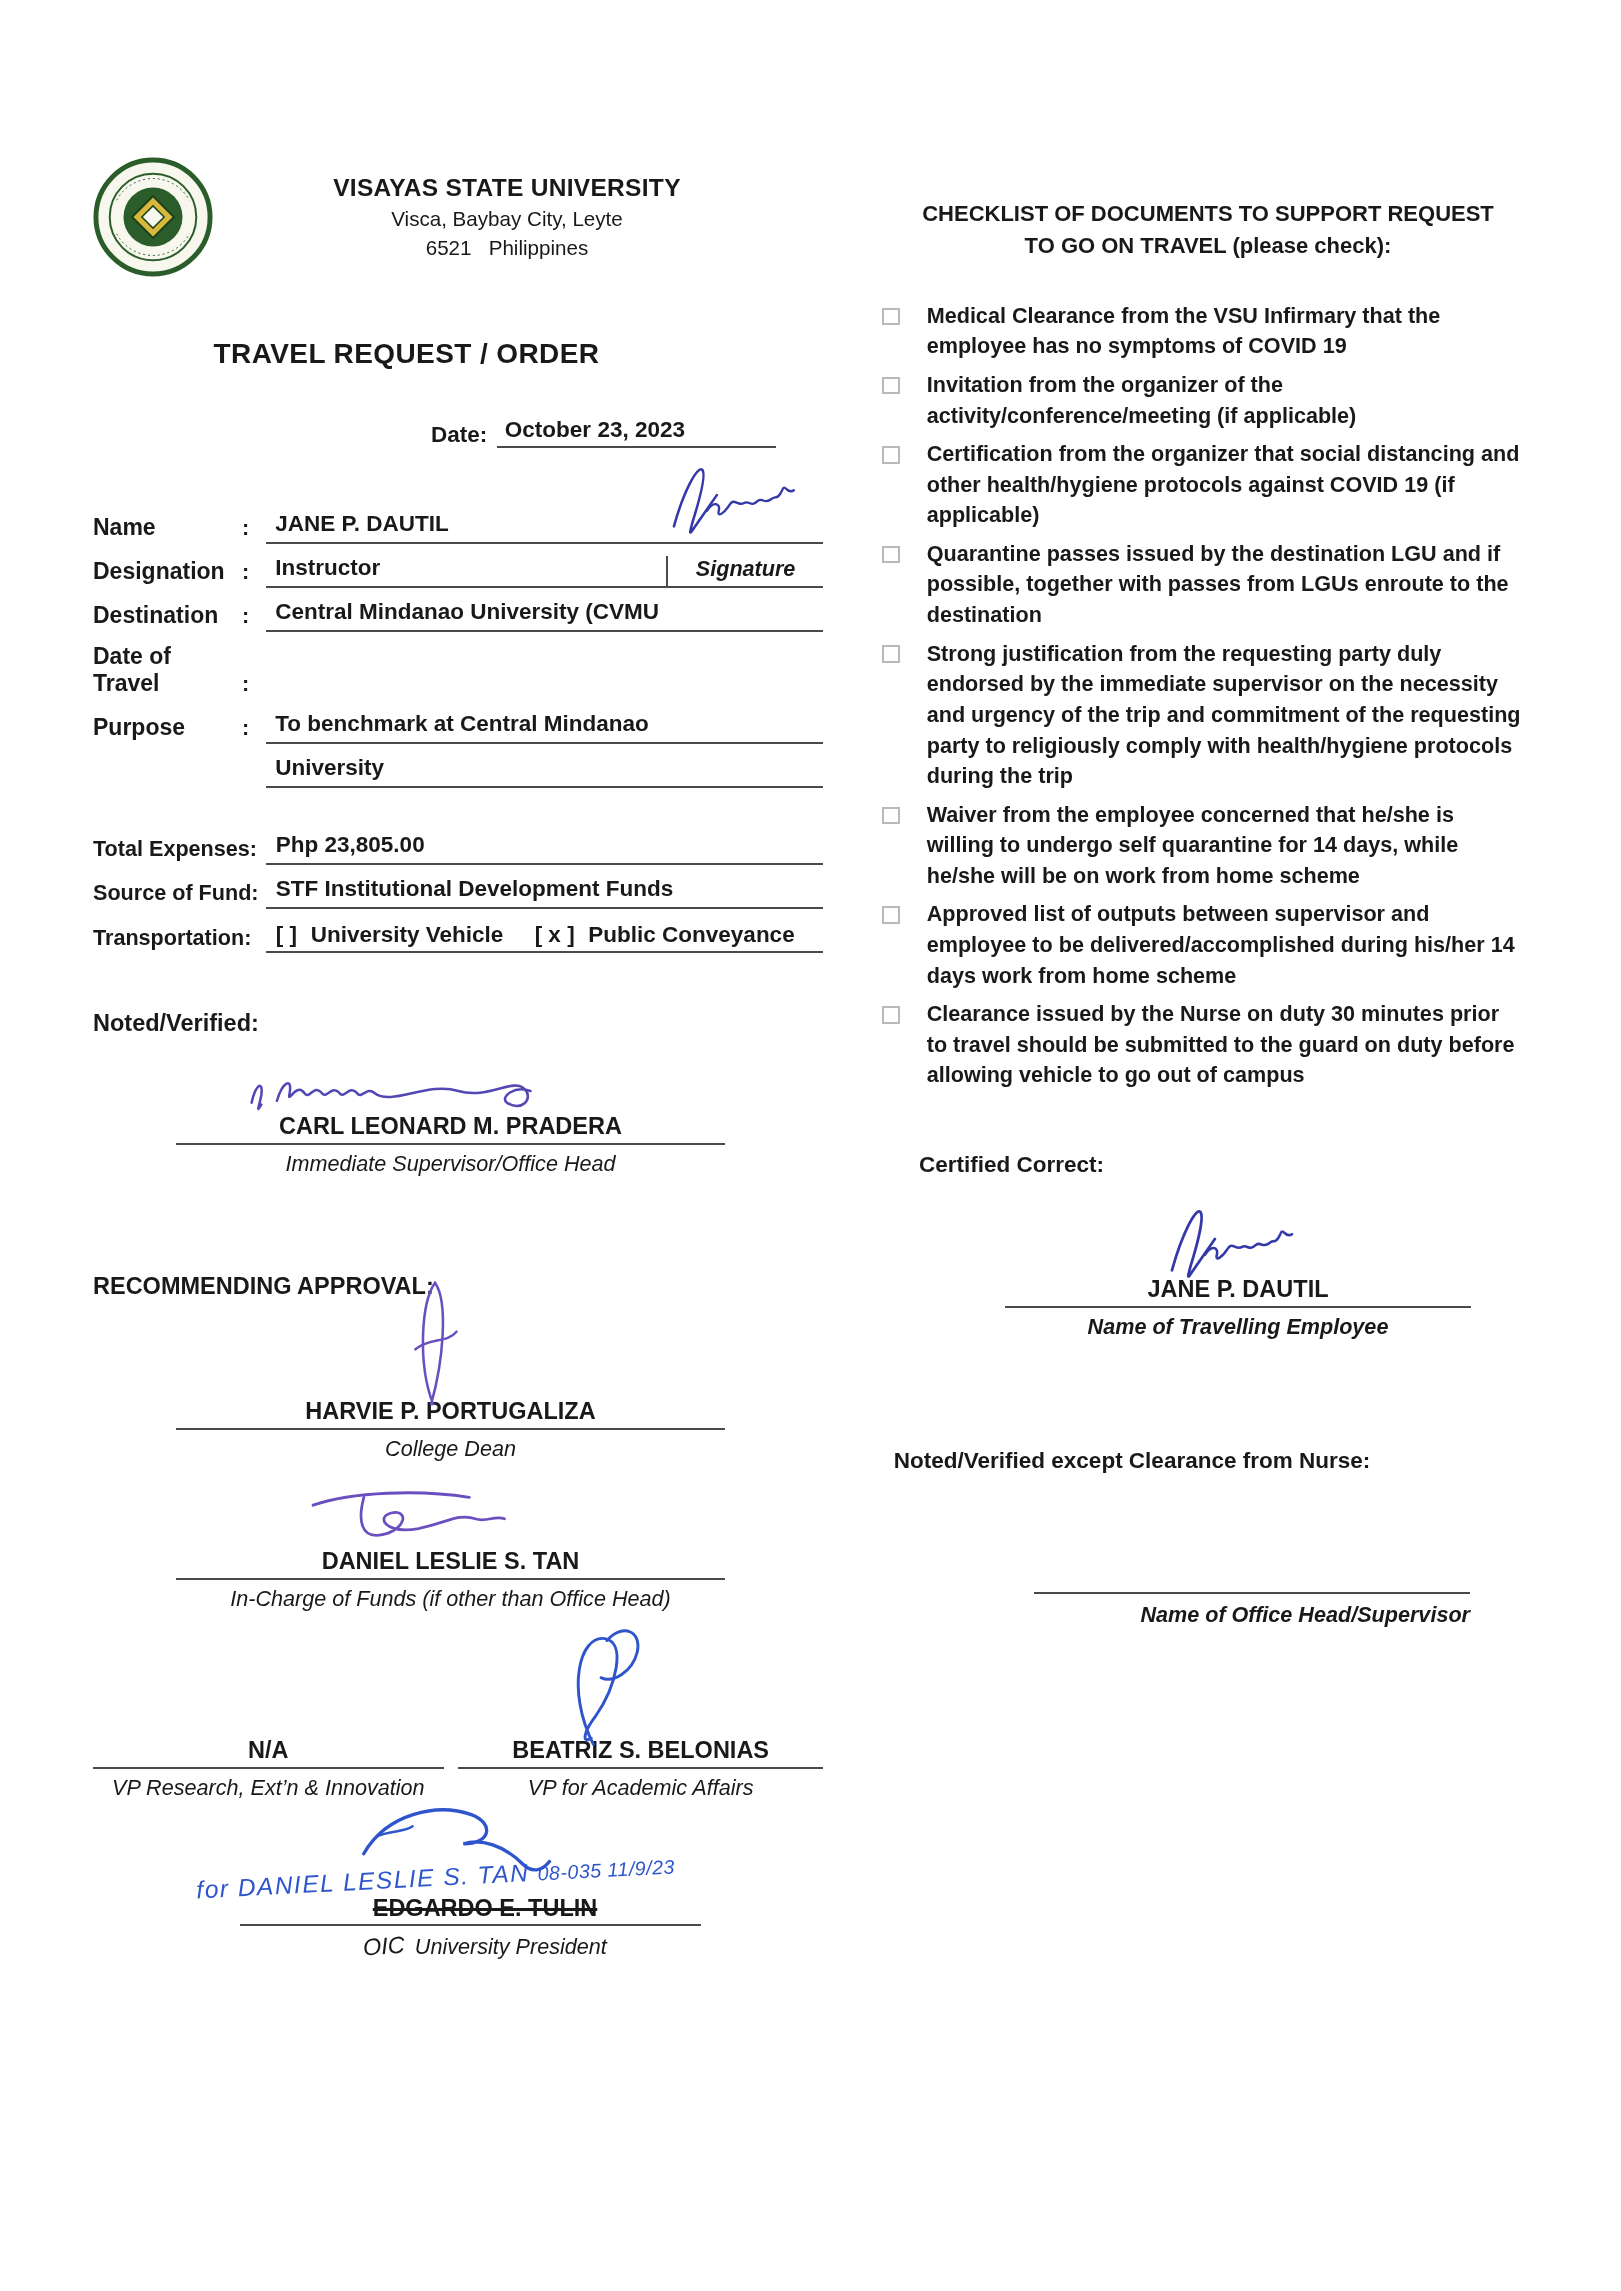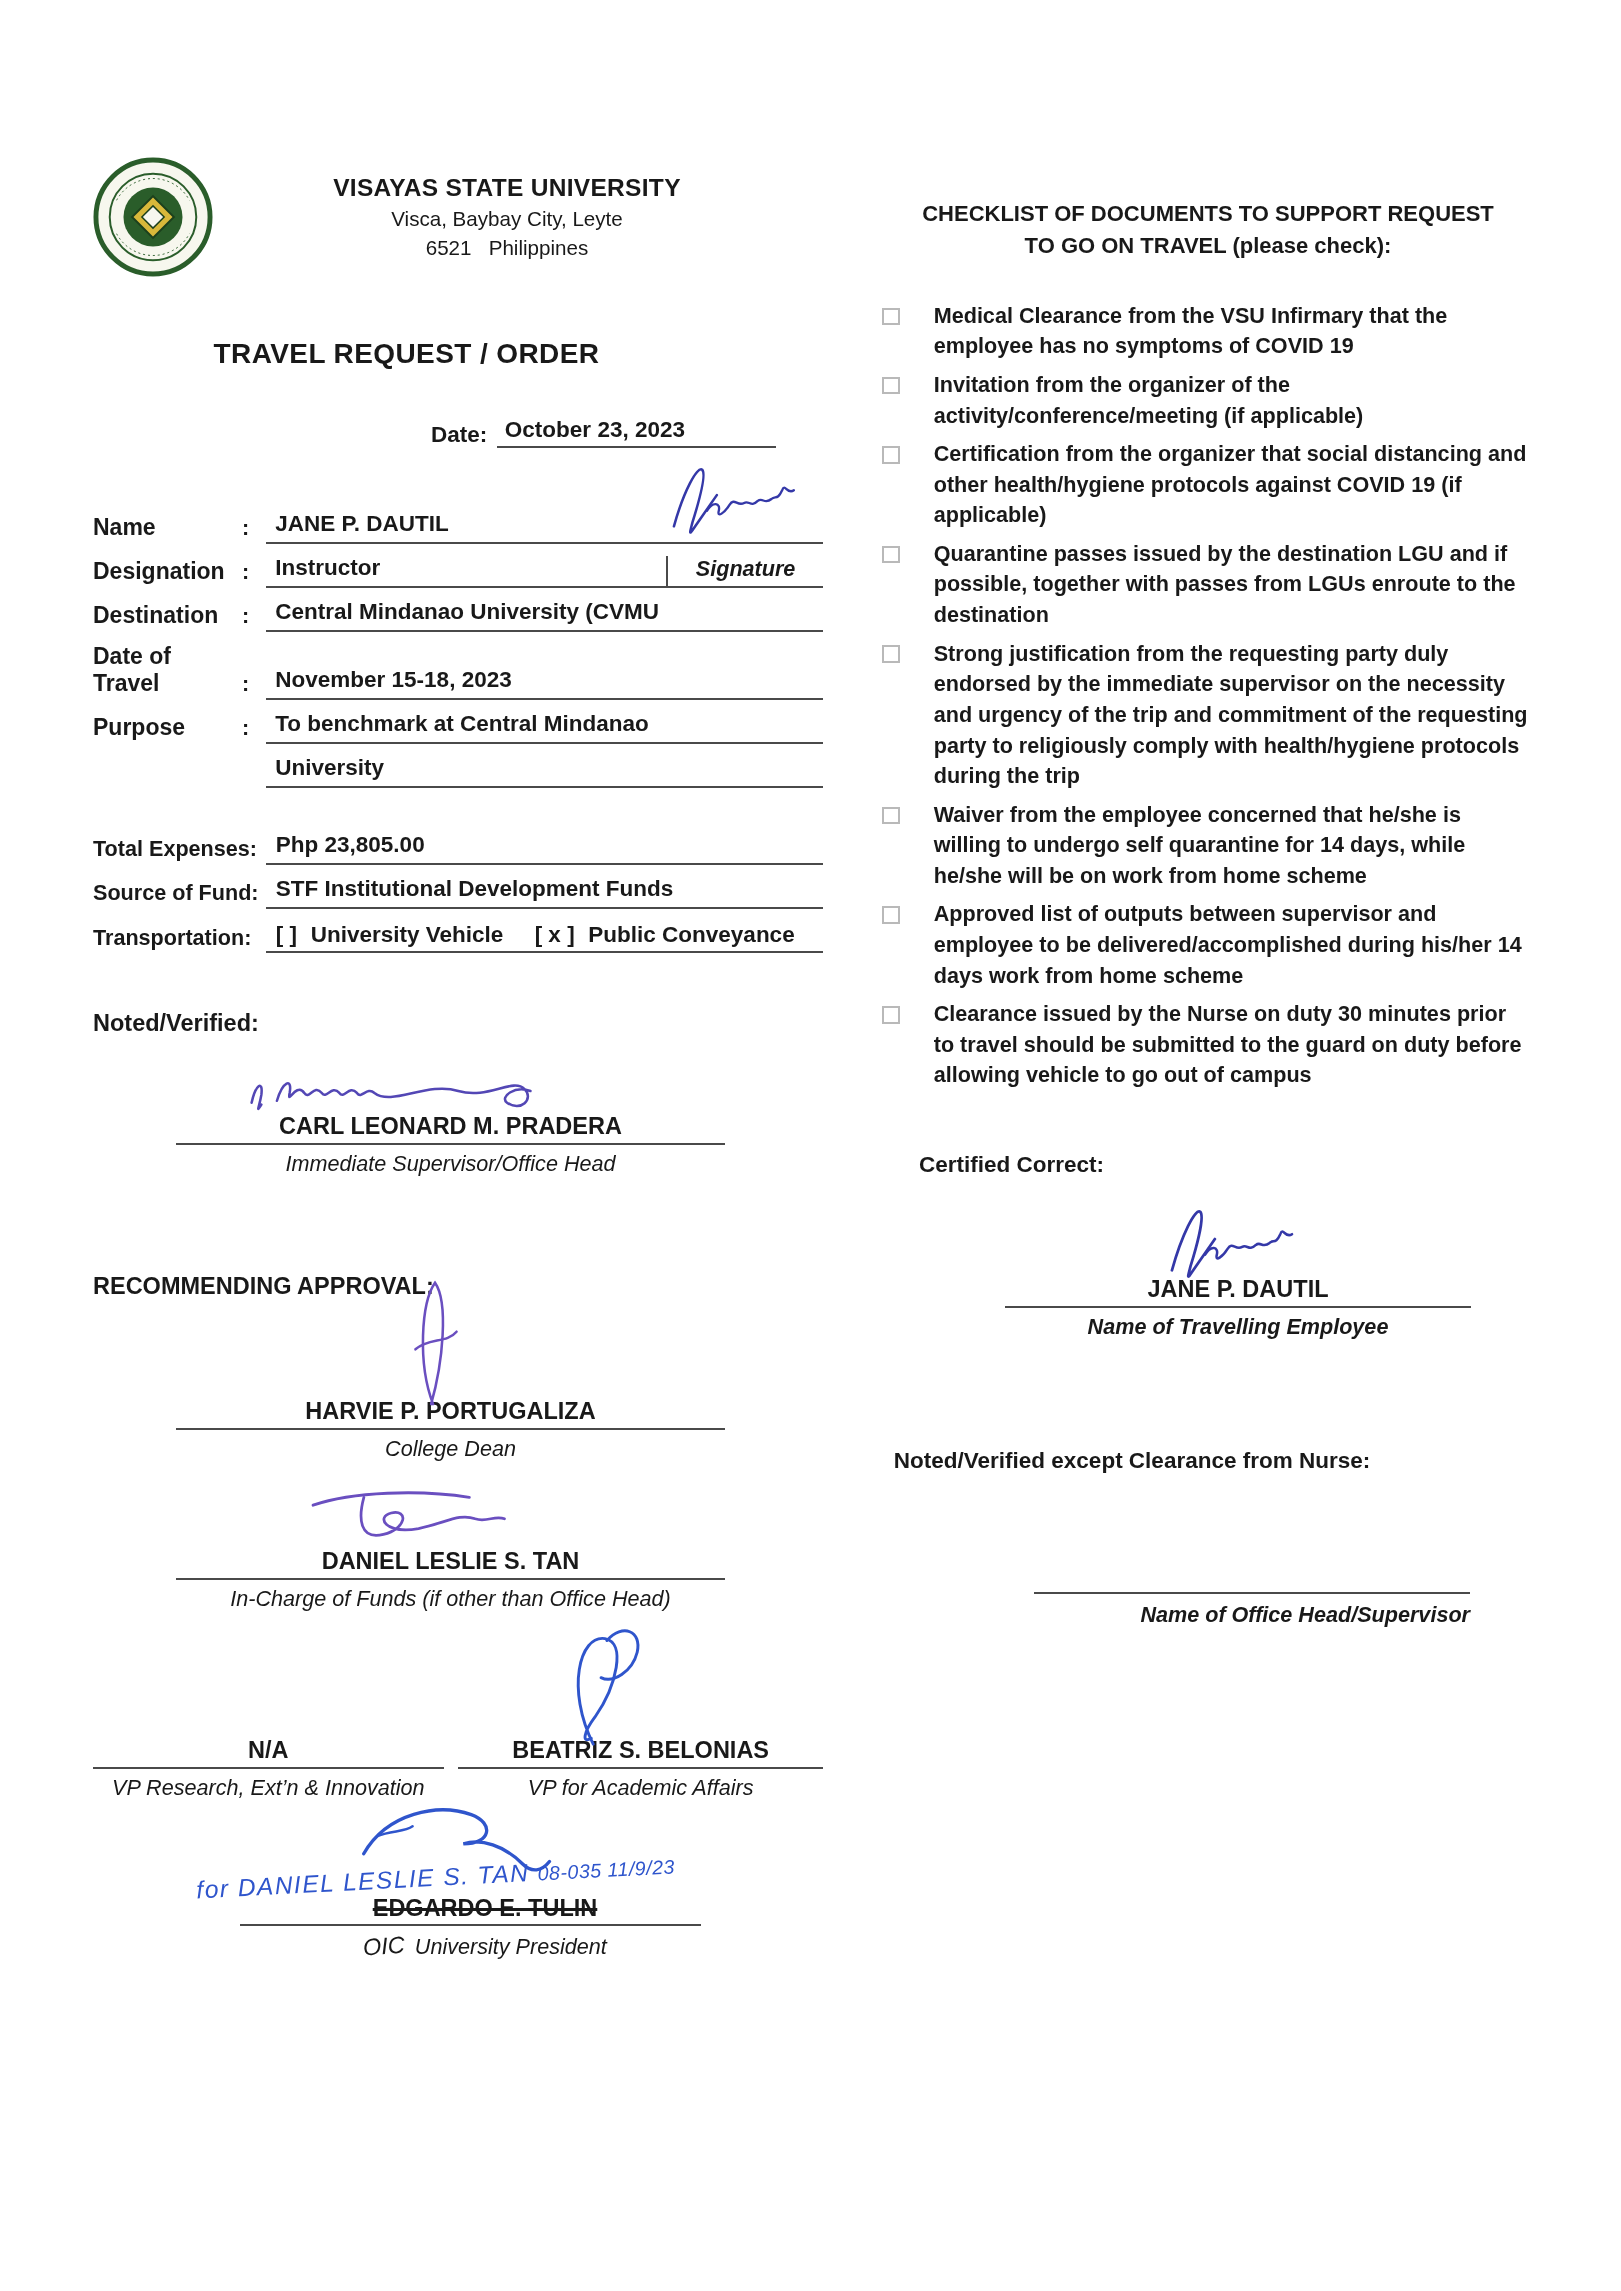--- a/index.html
+++ b/index.html
@@ -64,21 +64,21 @@
   .pres-name{display:inline-block;font-size:23.5px;font-weight:bold;text-decoration:line-through;text-decoration-thickness:2.9px;}
   .pres-line{border-bottom:2px solid #4a4a4a;margin-top:2px;width:461px;margin-left:9.8px;}
   .pres-title{font-size:21.6px;font-style:italic;margin-top:7.8px;}
   .oic{font-style:italic;font-size:23.5px;margin-right:9.8px;transform:rotate(-4deg);display:inline-block;}
   .handwritten{position:absolute;left:-34px;top:-35px;width:627px;color:#2f55cc;font-size:24.5px;font-style:italic;letter-spacing:1.5px;transform:rotate(-3deg);white-space:nowrap;text-align:left;}
   .handwritten .codes{font-size:19.6px;letter-spacing:0.5px;}
 
   
   .check-heading{width:627px;margin:0 auto;text-align:center;font-size:22px;font-weight:bold;line-height:1.45;}
   .check-list{margin-top:39px;}
-  .check-item{display:flex;gap:34px;margin-bottom:7.8px;}
+  .check-item{display:flex;gap:27px;margin-bottom:7.8px;}
   .checkbox{flex:none;width:13.7px;height:13.7px;border:2px solid #b9b9b9;margin-top:6.9px;background:#fff;}
   .check-text{font-size:21.6px;font-weight:bold;line-height:1.42;width:594px;}
 
   .certified-heading{margin-top:61px;margin-left:37px;font-size:22.5px;font-weight:bold;}
   .cert-block{position:relative;margin-top:98px;width:466px;margin-left:123px;text-align:center;}
   .noted-except{margin-top:108px;margin-left:11.8px;font-size:22.5px;font-weight:bold;}
   .office-block{margin-top:118px;width:436px;margin-left:152px;text-align:right;}
   .office-line{border-bottom:2px solid #4a4a4a;height:0;}
   .office-title{font-size:21.6px;font-style:italic;font-weight:bold;margin-top:7.8px;}
   .bold-italic{font-weight:bold;}
@@ -135,21 +135,20 @@
 
       <div class="frow">
         <span class="flabel">Destination</span>
         <span class="fcolon">:</span>
         <span class="fvalue">Central Mindanao University (CVMU</span>
       </div>
 
       <div class="frow">
         <span class="flabel">Date of Travel</span>
         <span class="fcolon">:</span>
-        <span class="fvalue">November 15-18, 2023</span>
       </div>
 
       <div class="frow">
         <span class="flabel">Purpose</span>
         <span class="fcolon">:</span>
         <span class="fvalue">To benchmark at Central Mindanao</span>
       </div>
       <div class="frow">
         <span class="flabel"></span>
         <span class="fcolon"></span>

